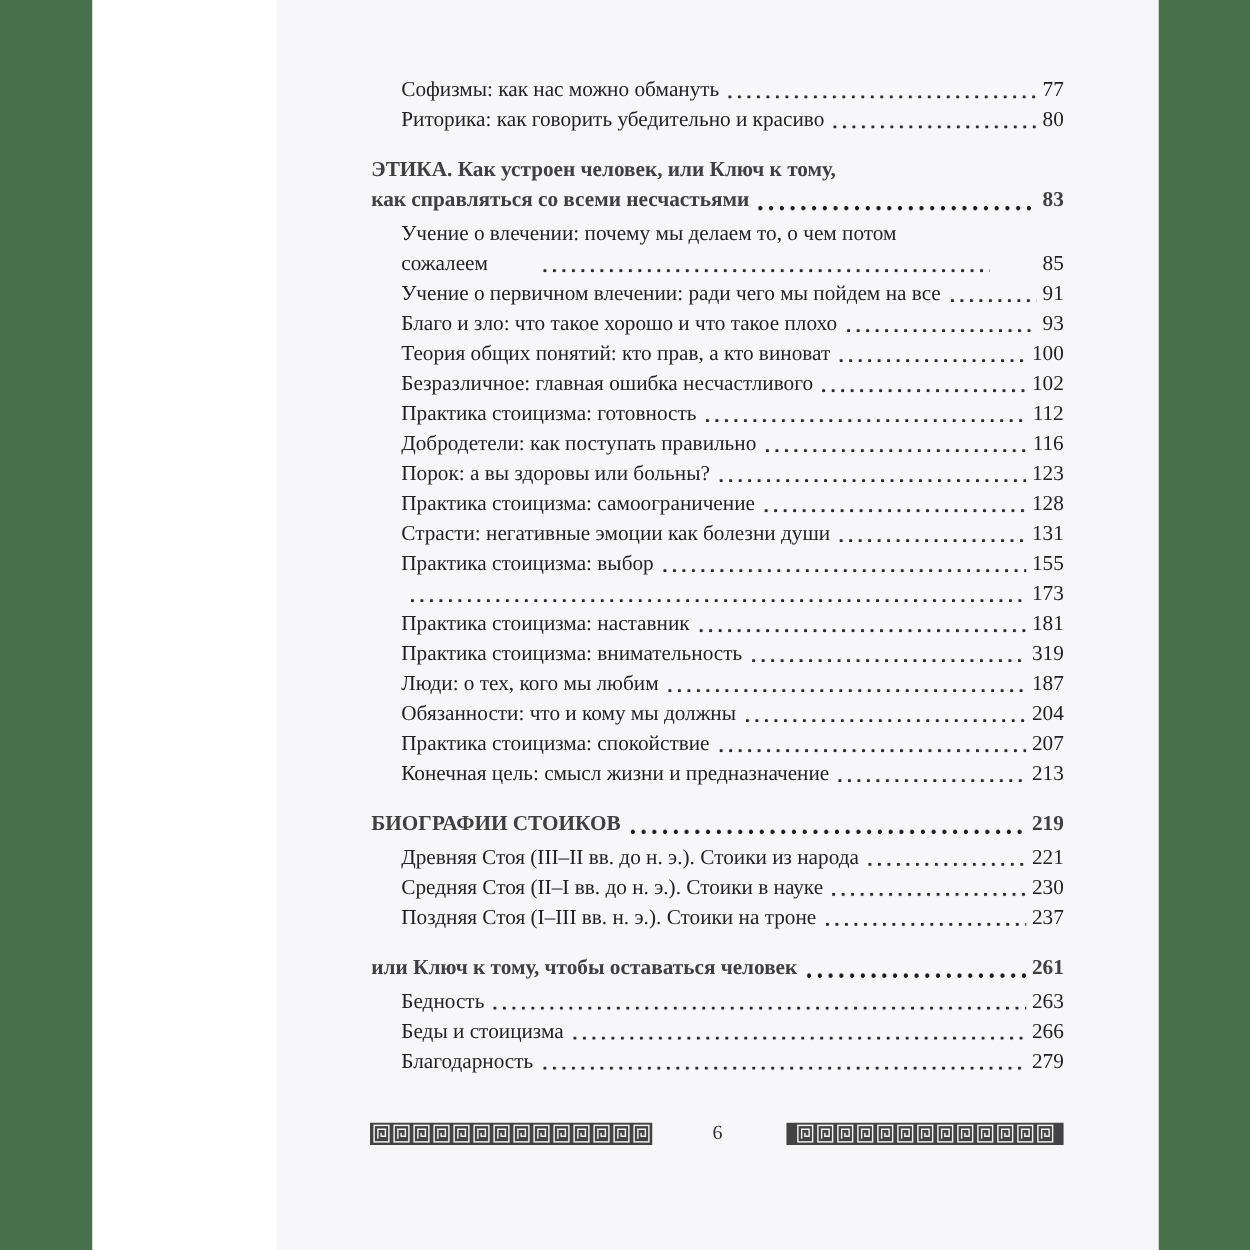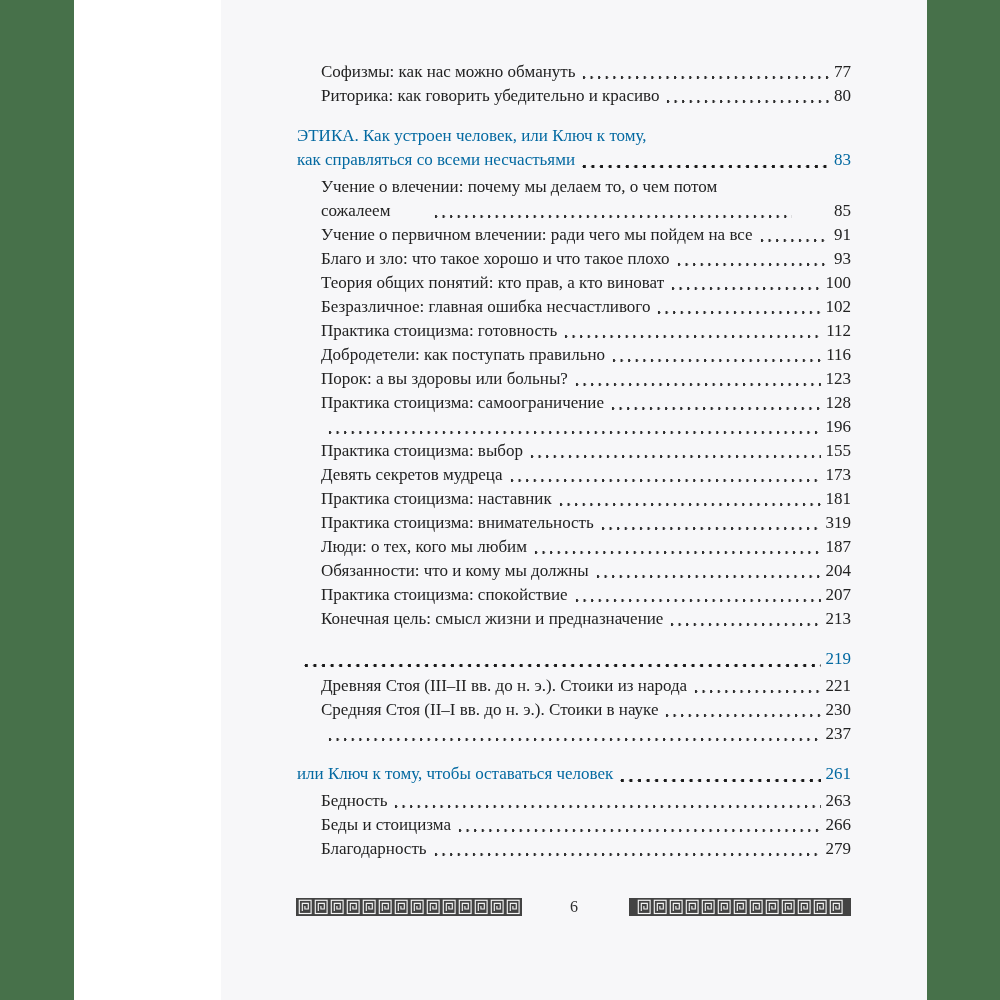--- a/index.html
+++ b/index.html
@@ -30,21 +30,21 @@
 
   .toc {
     position: absolute; left: 76px; top: 60px; width: 554px;
     color: #222222;
     font-size: 17px;
   }
 
   .entry { line-height: 24px; }
   .entry.gap-before { margin-top: 16px; }
   .entry.heading { margin-bottom: 3px; }
-  .entry.bold { font-weight: normal; color: #0369a1; }
+  .entry.bold { font-weight: bold; color: #404040; }
 
   .entry .pre-line { white-space: nowrap; }
 
   .entry .row { display: flex; align-items: flex-end; }
   .entry .title { flex: 0 1 auto; white-space: nowrap; }
   .entry .leader {
     flex: 1 1 10px;
     height: 5px;
     margin: 0 5px 4px 7px;
     background-image: radial-gradient(circle at 2px 2.5px, #2c2c2c 1.15px, rgba(0,0,0,0) 1.5px);
@@ -162,34 +162,34 @@
         </div>
         <div class="entry indent">
           <div class="row">
             <span class="title">Практика стоицизма: самоограничение</span>
             <span class="leader"></span>
             <span class="pagenum">128</span>
           </div>
         </div>
         <div class="entry indent">
           <div class="row">
-            <span class="leader"></span>
-            <span class="pagenum">196</span>
+            <span class="title">Страсти: негативные эмоции как болезни души</span>
+            <span class="leader"></span>
+            <span class="pagenum">131</span>
           </div>
         </div>
         <div class="entry indent">
           <div class="row">
             <span class="title">Практика стоицизма: выбор</span>
             <span class="leader"></span>
             <span class="pagenum">155</span>
           </div>
         </div>
         <div class="entry indent">
           <div class="row">
-            <span class="title">Девять секретов мудреца</span>
             <span class="leader"></span>
             <span class="pagenum">173</span>
           </div>
         </div>
         <div class="entry indent">
           <div class="row">
             <span class="title">Практика стоицизма: наставник</span>
             <span class="leader"></span>
             <span class="pagenum">181</span>
           </div>
@@ -224,40 +224,42 @@
         </div>
         <div class="entry indent">
           <div class="row">
             <span class="title">Конечная цель: смысл жизни и предназначение</span>
             <span class="leader"></span>
             <span class="pagenum">213</span>
           </div>
         </div>
         <div class="entry bold heading gap-before">
           <div class="row">
+            <span class="title">БИОГРАФИИ СТОИКОВ</span>
             <span class="leader"></span>
             <span class="pagenum">219</span>
           </div>
         </div>
         <div class="entry indent">
           <div class="row">
             <span class="title">Древняя Стоя (III–II вв. до н. э.). Стоики из народа</span>
             <span class="leader"></span>
             <span class="pagenum">221</span>
           </div>
         </div>
         <div class="entry indent">
           <div class="row">
             <span class="title">Средняя Стоя (II–I вв. до н. э.). Стоики в науке</span>
             <span class="leader"></span>
             <span class="pagenum">230</span>
           </div>
         </div>
         <div class="entry indent">
           <div class="row">
+            <span class="title">Поздняя Стоя (I–III вв. н. э.). Стоики на троне</span>
             <span class="leader"></span>
             <span class="pagenum">237</span>
           </div>
         </div>
         <div class="entry bold heading gap-before">
           <div class="row">
             <span class="title">или Ключ к тому, чтобы оставаться человек</span>
             <span class="leader"></span>
             <span class="pagenum">261</span>
           </div>

